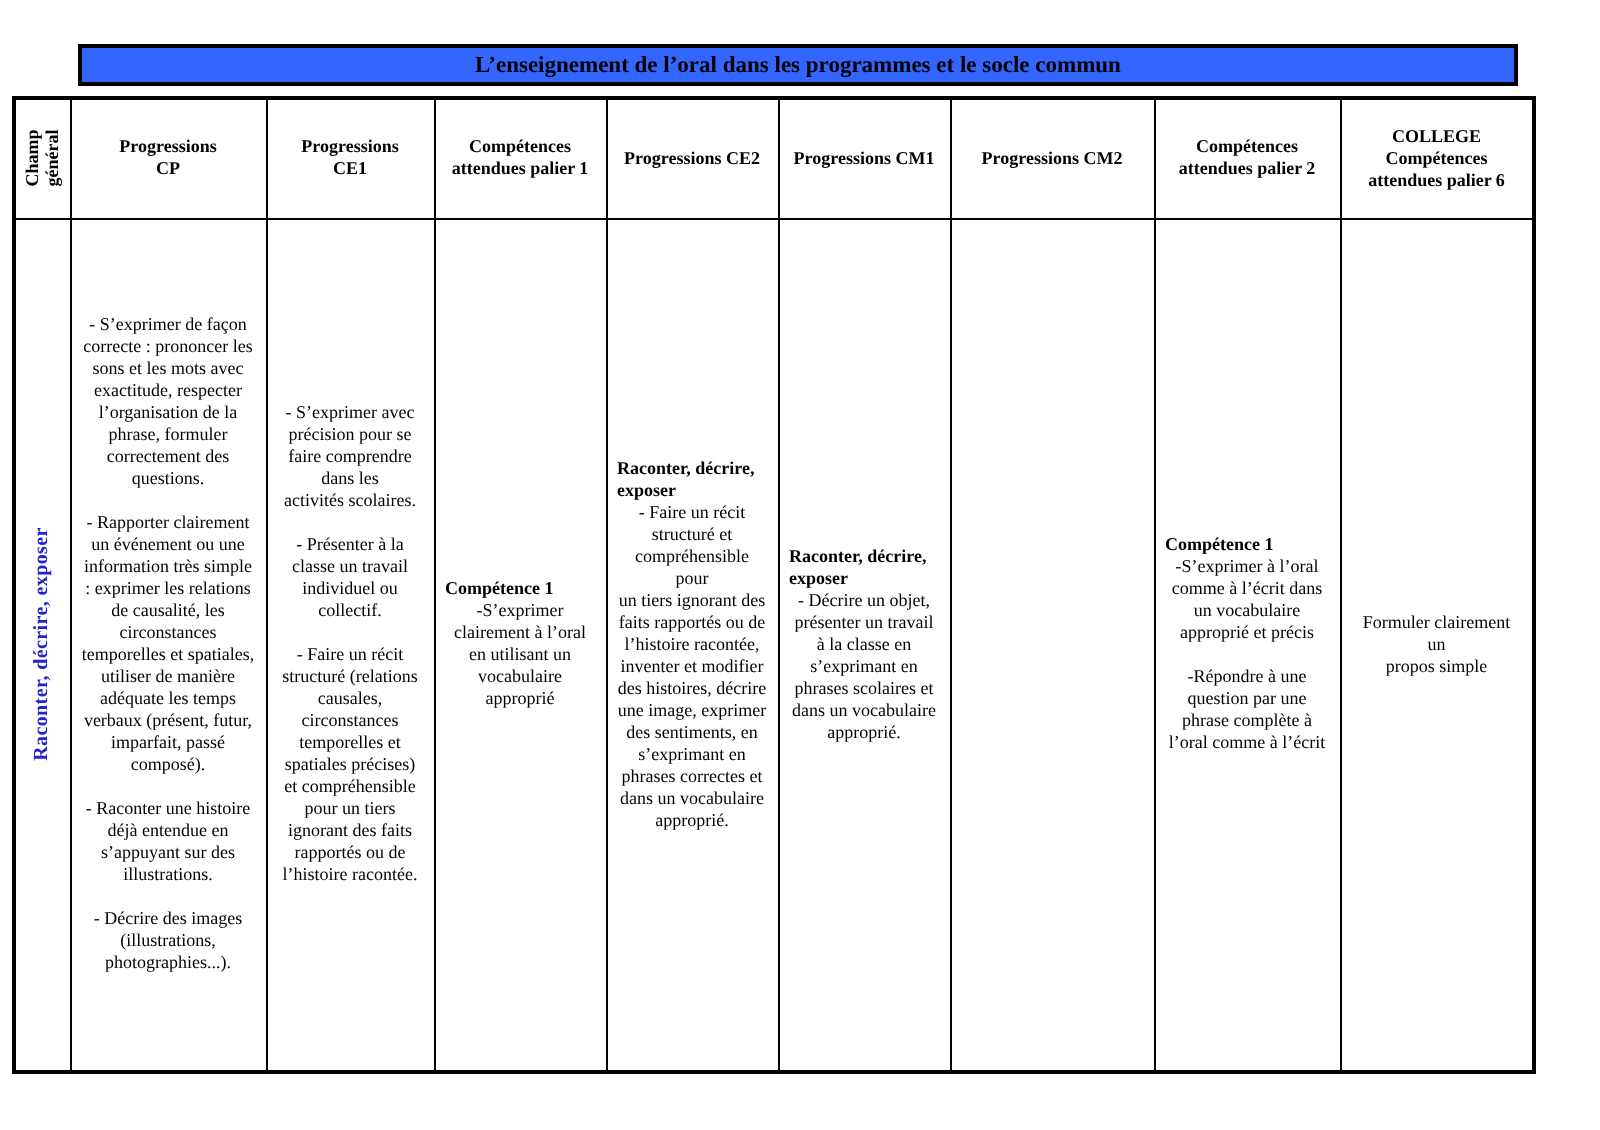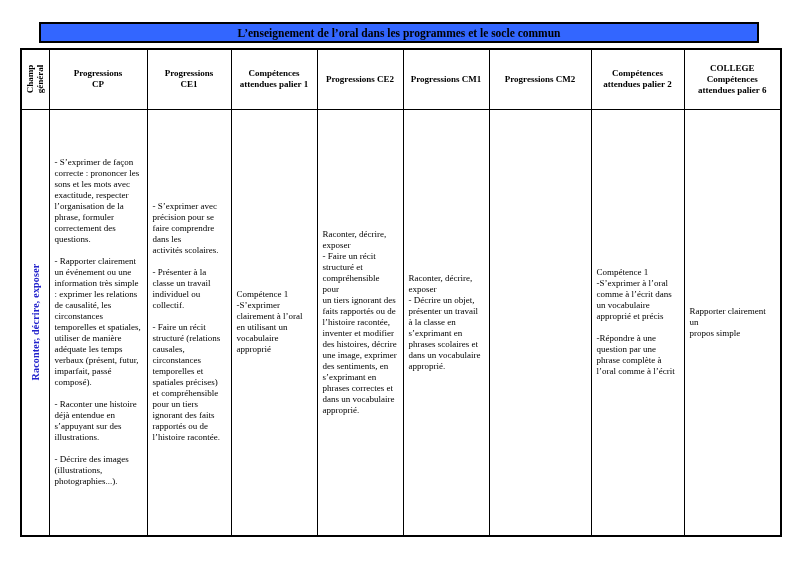--- a/index.html
+++ b/index.html
@@ -20,21 +20,21 @@
     width: 720px; height: 21px;
     background: #3366ff;
     border: 2px solid #000000;
     display: flex; align-items: center; justify-content: center;
     font-weight: bold;
     font-size: 11.5px;
     color: #000000;
   }
   table.main {
     position: absolute;
-    left: 20px; top: 48px;
+    left: 6px; top: 48px;
     width: 760px;
     border-collapse: collapse;
     table-layout: fixed;
     border: 2px solid #000000;
   }
   table.main td {
     border: 1px solid #000000;
     font-size: 9px;
     line-height: 11px;
     padding: 4px 5px;
@@ -55,23 +55,23 @@
     position: absolute;
     top: 50%; left: 50%;
     transform: translate(-50%, -50%) rotate(-90deg);
     white-space: nowrap;
     font-weight: bold;
     text-align: center;
   }
   .rot-inner.two-line { white-space: pre-line; line-height: 10px; font-size: 9px; }
   .row-label { color: #2323cc; font-size: 10px; letter-spacing: 0.2px; }
   td.cell-top { vertical-align: top; padding-top: 6px; }
-  .cell-heading { font-weight: normal; white-space: pre-line; }
+  .cell-heading { font-weight: bold; white-space: pre-line; }
   .cell-heading:empty { display: none; }
-  .cell-body { white-space: pre-line; }
+  .cell-body { white-space: pre-line; text-align: center; }
 </style>
 </head>
 <body>
 
 <div class="page">
 
   <div class="title-bar">
     <span>L’enseignement de l’oral dans les programmes et le socle commun</span>
   </div>
 
@@ -161,21 +161,21 @@
 
       <td>
         <div class="cell-heading">Compétence 1</div>
         <div class="cell-body">-S’exprimer à l’oral comme à l’écrit dans un vocabulaire approprié et précis
 
 -Répondre à une question par une phrase complète à l’oral comme à l’écrit</div>
       </td>
 
       <td>
 
-        <div class="cell-body">Rapporter clairement
+        <div class="cell-body">Formuler clairement
 un
 propos simple</div>
       </td>
     </tr>
   </tbody>
     </table>
 
 </div>
 
 </body></html>

